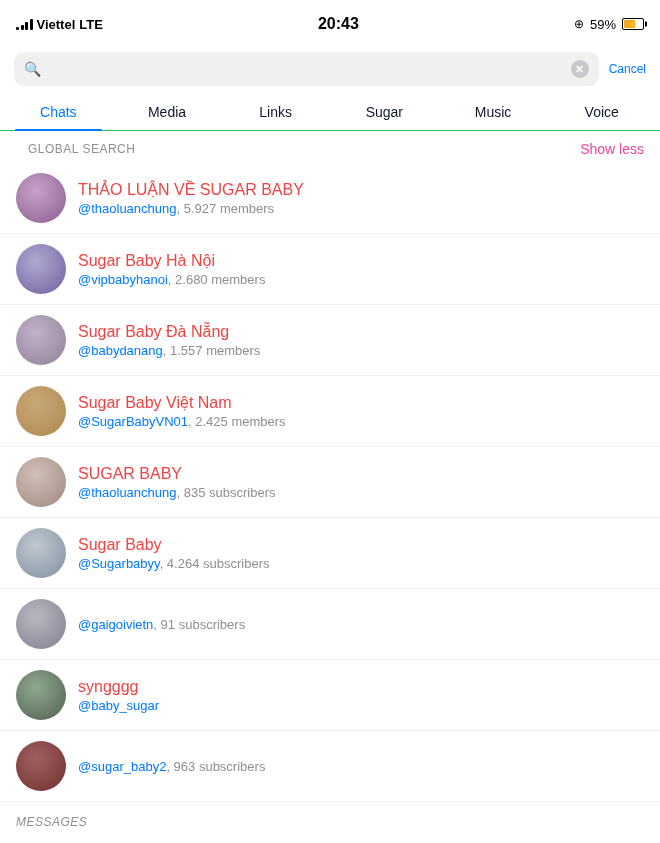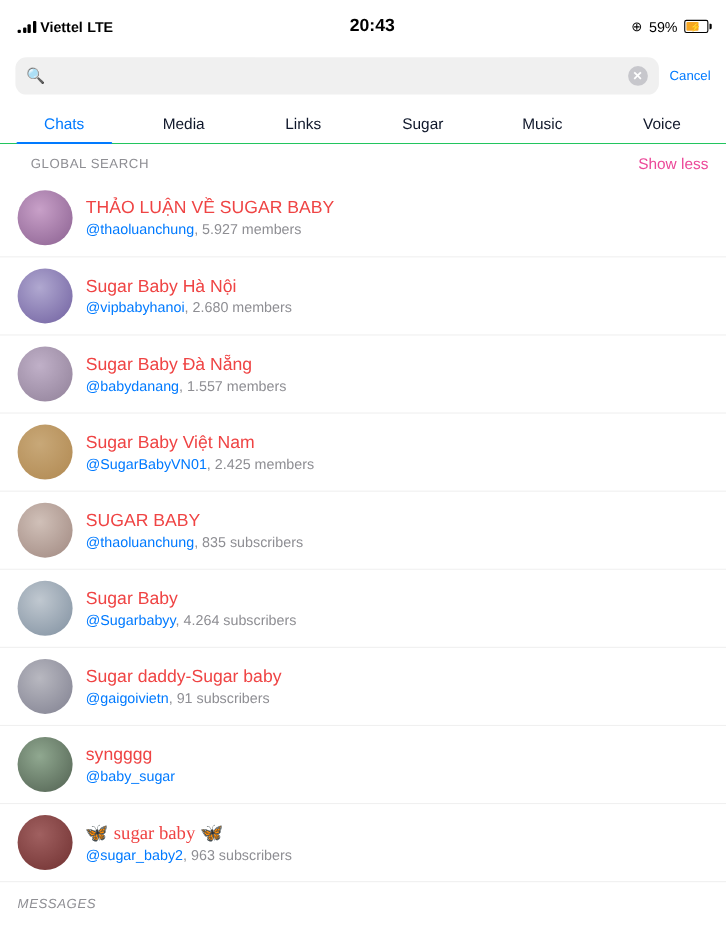--- a/index.html
+++ b/index.html
@@ -379,41 +379,39 @@
       <div class="chat-name">Sugar Baby</div>
       <div class="chat-meta">
         <span class="username">@Sugarbabyy</span><span>, <span>4.264 subscribers</span></span>
       </div>
     </div>
   </div>
 
   <div class="chat-item">
     <div class="avatar av7"></div>
     <div class="chat-info">
-      <div class="chat-name">Sugar daddy-Sugar baby</div>
       <div class="chat-meta">
         <span class="username">@gaigoivietn</span><span>, <span>91 subscribers</span></span>
       </div>
     </div>
   </div>
 
   <div class="chat-item">
     <div class="avatar av8"></div>
     <div class="chat-info">
       <div class="chat-name">syngggg</div>
       <div class="chat-meta">
         <span class="username">@baby_sugar</span>
       </div>
     </div>
   </div>
 
   <div class="chat-item">
     <div class="avatar av9"></div>
     <div class="chat-info">
-      <div class="chat-name" style="font-family: 'Brush Script MT', cursive; font-size: 17px;">🦋 sugar baby 🦋</div>
       <div class="chat-meta">
         <span class="username">@sugar_baby2</span><span>, <span>963 subscribers</span></span>
       </div>
     </div>
   </div>
 
 </div>
 
 <div class="messages-section">
   <span class="messages-title">MESSAGES</span>

